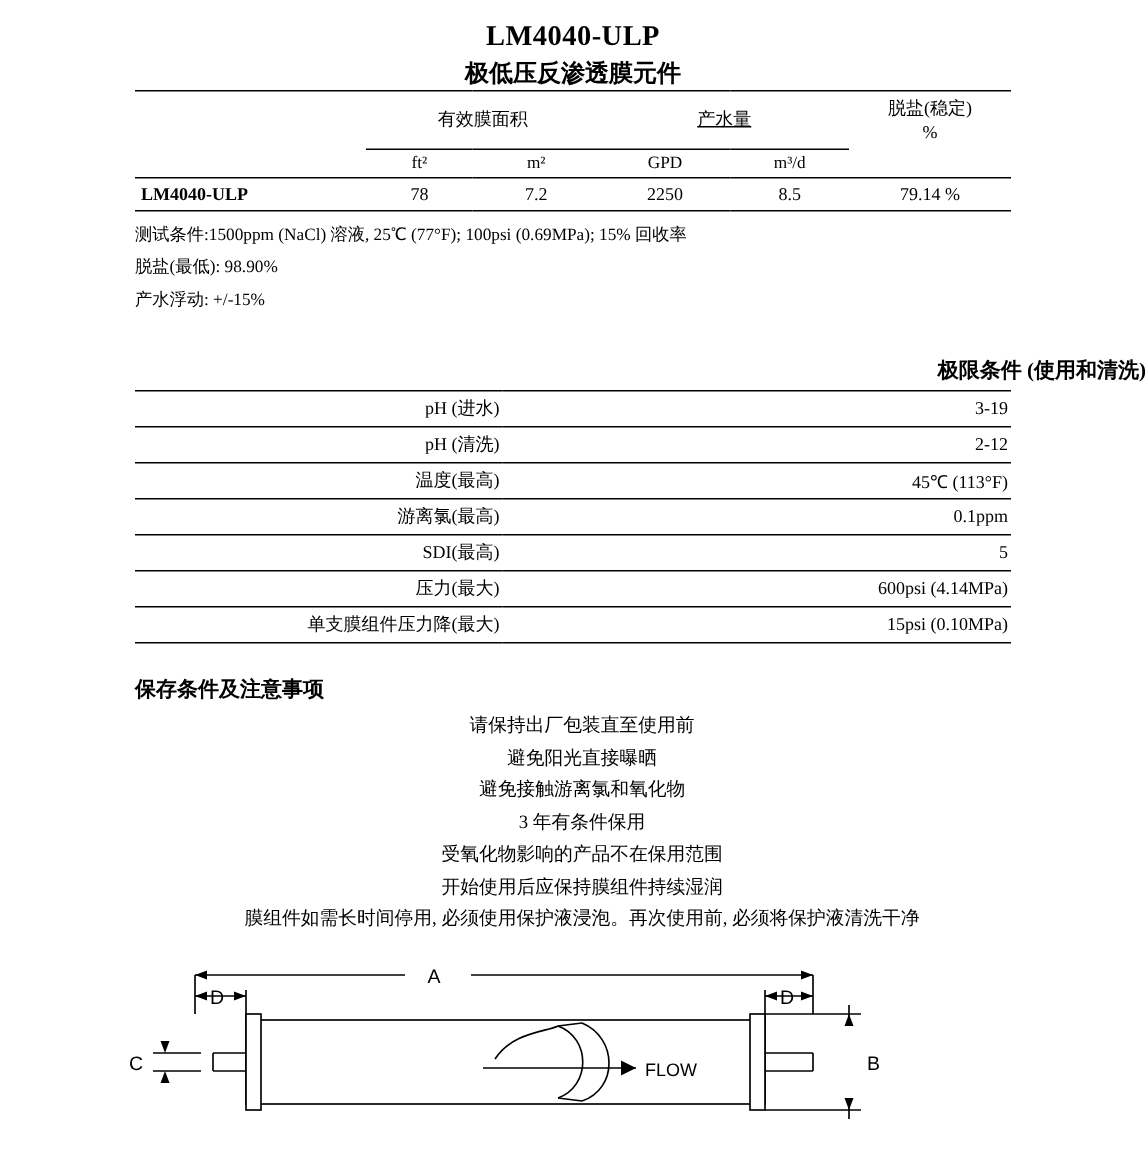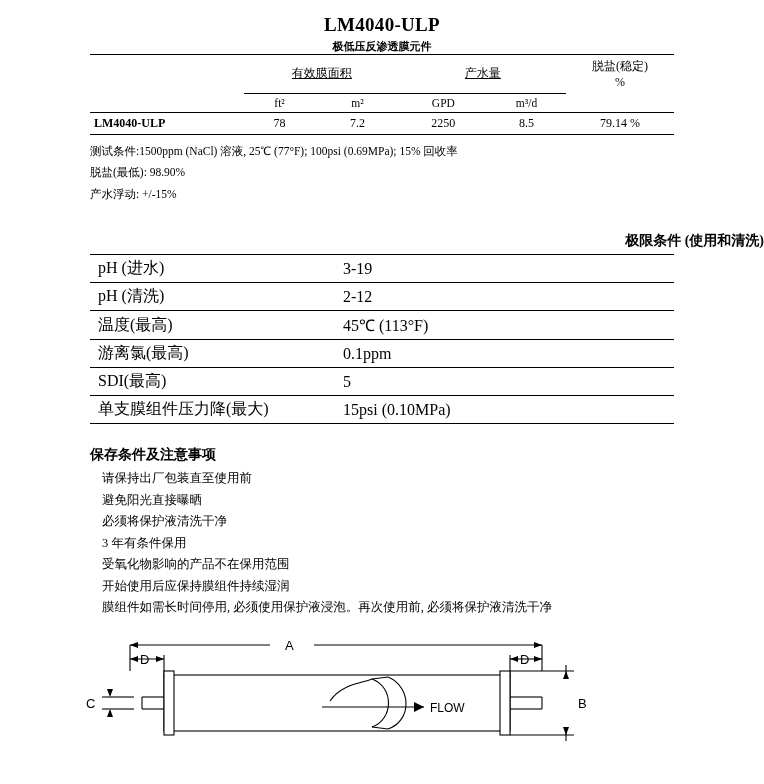--- a/index.html
+++ b/index.html
@@ -26,21 +26,21 @@
     text-align: center;
     margin-top: 14px;
   }
   .doc-title {
     font-family: "Liberation Serif", serif;
     font-size: 19px;
     font-weight: bold;
     letter-spacing: 0.3px;
   }
   .doc-subtitle {
-    font-size: 11px;
+    font-size: 16px;
     font-weight: bold;
     margin-top: 3px;
   }
 
   
   .section-h {
     font-size: 14px;
     font-weight: bold;
     margin: 0 0 4px 90px;
   }
@@ -97,21 +97,22 @@
   .notes .it {
   }
 
   
   .limits-wrap {
     margin: 0 90px;
   }
   table.limits {
     width: 584px;
     border-collapse: collapse;
-    font-size: 16px;
+    font-size: 12px;
+    text-align: right;
   }
   table.limits td {
     border-bottom: 1px solid #000;
     padding: 3px 2px 3px 8px;
     height: 17px;
   }
   table.limits tr:first-child td {
     border-top: 1px solid #000;
   }
   table.limits td.k {
@@ -120,20 +121,21 @@
   table.limits td.v {
     border-left: 0;
   }
 
   
   .storage-list {
     margin: 0 90px;
     font-size: 12.5px;
     line-height: 1.72;
     padding-left: 12px;
+    text-align: center;
   }
   .storage-list div {
     white-space: nowrap;
   }
 
   
   .drawing {
     position: relative;
     margin: 12px 0 0 0;
     height: 120px;
@@ -152,21 +154,21 @@
     <div class="doc-title">LM4040-ULP</div>
     <div class="doc-subtitle">极低压反渗透膜元件</div>
   </div>
 
 
   <div class="spec-wrap">
     <table class="spec">
       <tbody>
           <tr class="hdr1">
         <td style="width:150px;"></td>
-        <td class="bdr-under" colspan="2" style="width:160px;text-decoration:underline;">有效膜面积</td>
+        <td class="bdr-under" colspan="2" style="width:160px;">有效膜面积</td>
         <td class="bdr-under" colspan="2" style="width:170px;text-decoration:underline;">产水量</td>
         <td style="width:104px;">
           <span>脱盐(稳定)</span><br>
           <span>%</span>
         </td>
       </tr>
       <tr class="hdr2">
         <td></td>
         <td>ft²</td>
         <td>m²</td>
@@ -210,32 +212,36 @@
       </tr>
       <tr>
         <td class="k">游离氯(最高)</td>
         <td class="v">0.1ppm</td>
       </tr>
       <tr>
         <td class="k">SDI(最高)</td>
         <td class="v">5</td>
       </tr>
       <tr>
+        <td class="k">压力(最大)</td>
+        <td class="v">600psi (4.14MPa)</td>
+      </tr>
+      <tr>
         <td class="k">单支膜组件压力降(最大)</td>
         <td class="v">15psi (0.10MPa)</td>
       </tr>
     </tbody>
       </table>
   </div>
 
   <div class="section-h" style="margin-top:22px;">保存条件及注意事项</div>
   <div class="storage-list">
     <div>请保持出厂包装直至使用前</div>
     <div>避免阳光直接曝晒</div>
-    <div>必须将保护液清洗干净</div>
+    <div>避免接触游离氯和氧化物</div>
     <div>3 年有条件保用</div>
     <div>受氧化物影响的产品不在保用范围</div>
     <div>开始使用后应保持膜组件持续湿润</div>
     <div>膜组件如需长时间停用, 必须使用保护液浸泡。再次使用前, 必须将保护液清洗干净</div>
   </div>
 
   <div class="drawing">
     <svg width="620" height="118" viewBox="0 0 620 118">
       <g stroke="#000" fill="none" stroke-width="1.1">
 

